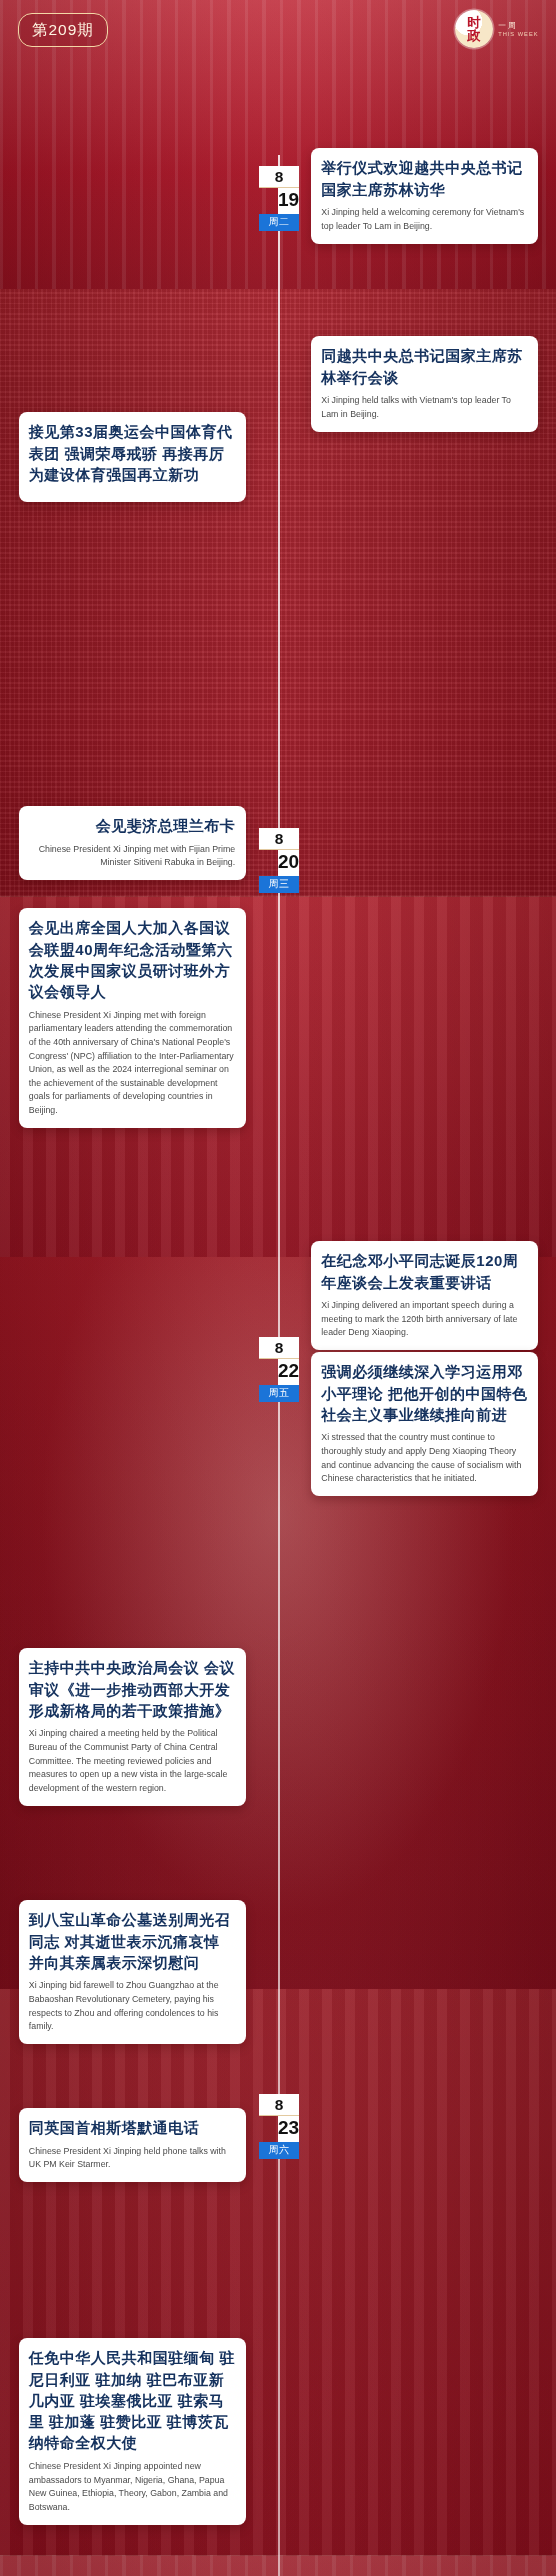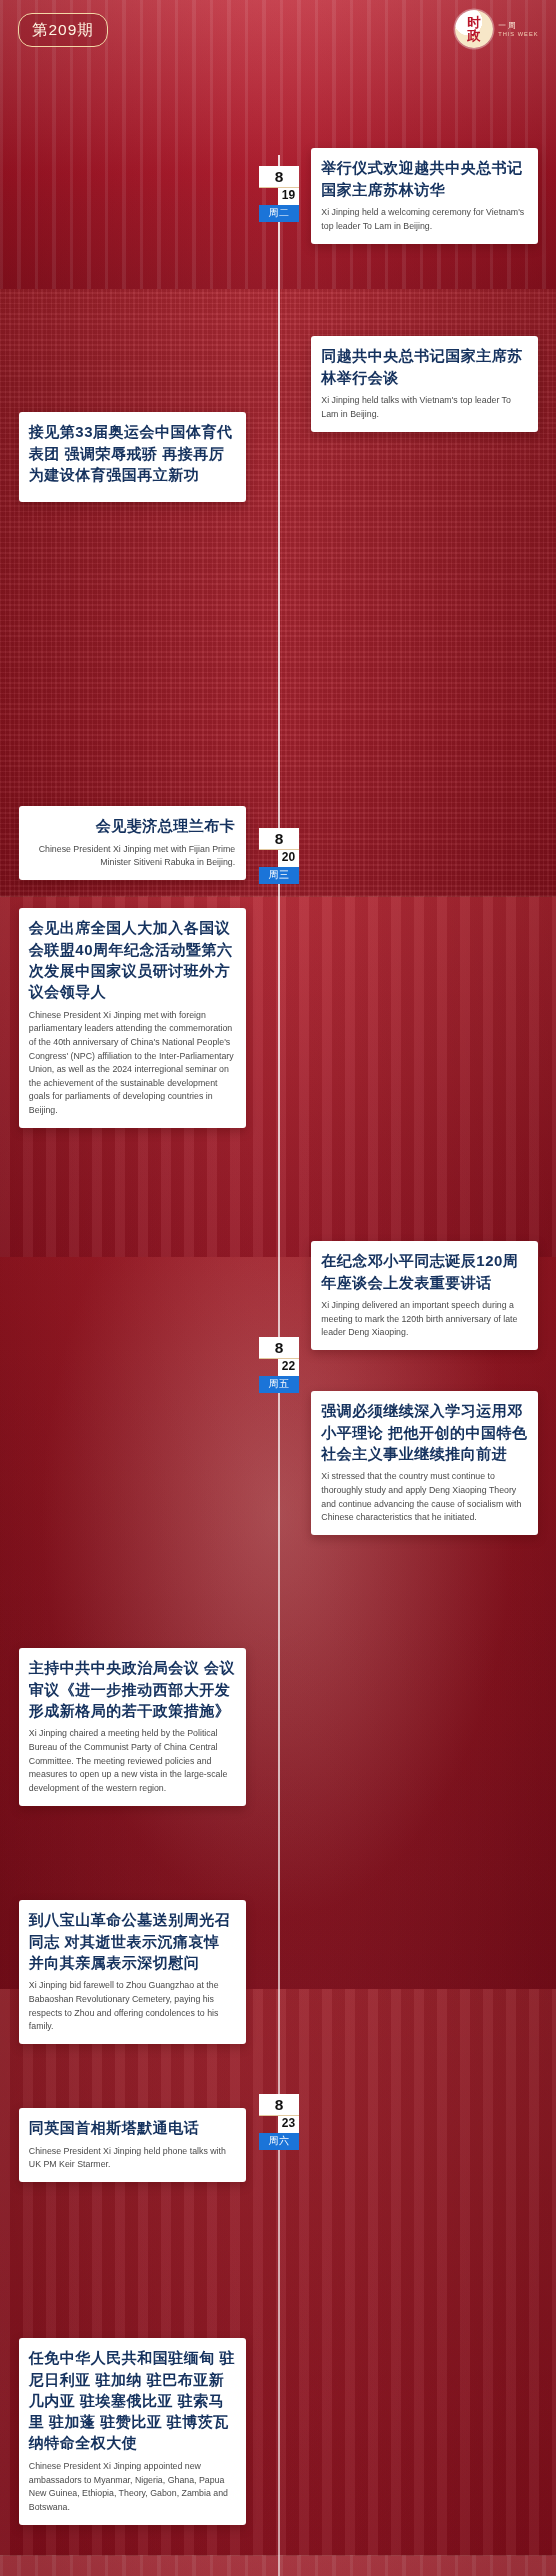--- a/index.html
+++ b/index.html
@@ -115,39 +115,39 @@
     color: #111;
     font-size: 15.5px;
     font-weight: bold;
     padding: 1px 0 0.5px;
     line-height: 1.25;
     border-bottom: 0.5px solid #e2c9a0;
   }
   .date-chip .day {
     background: #ffffff;
     color: #111;
-    font-size: 12px;
+    font-size: 19px;
     font-weight: bold;
     line-height: 1.25;
     padding: 0.5px 0 1.5px;
     margin-left: 19px;
   }
   .date-chip .weekday {
     background: #1b74d8;
     color: #fff;
     font-size: 10px;
     letter-spacing: 0.5px;
     padding: 1.5px 0 2.1px;
   }
 
   
   .card {
     position: absolute;
     background: #ffffff;
-    border-radius: 3px;
+    border-radius: 8px;
     box-shadow: 0 3.1px 9.3px rgba(60,0,5,0.28);
     padding: 9.3px 10.3px 10.3px;
   }
   .card.left  { left: 18.5px;  width: 227px; }
   .card.right { left: 311px; width: 227px; }
   .card .zh {
     color: #15325e;
     font-size: 15px;
     font-weight: bold;
     line-height: 1.42;
@@ -232,21 +232,21 @@
   <div class="card left" style="top:908px;">
     <p class="zh">会见出席全国人大加入各国议会联盟40周年纪念活动暨第六次发展中国家议员研讨班外方议会领导人</p>
     <p class="en">Chinese President Xi Jinping met with foreign parliamentary leaders attending the commemoration of the 40th anniversary of China's National People's Congress' (NPC) affiliation to the Inter-Parliamentary Union, as well as the 2024 interregional seminar on the achievement of the sustainable development goals for parliaments of developing countries in Beijing.</p>
   </div>
 
   <div class="card right" style="top:1241px;">
     <p class="zh">在纪念邓小平同志诞辰120周年座谈会上发表重要讲话</p>
     <p class="en">Xi Jinping delivered an important speech during a meeting to mark the 120th birth anniversary of late leader Deng Xiaoping.</p>
   </div>
 
-  <div class="card right" style="top:1391px;">
+  <div class="card right" style="top:1352px;">
     <p class="zh">强调必须继续深入学习运用邓小平理论 把他开创的中国特色社会主义事业继续推向前进</p>
     <p class="en">Xi stressed that the country must continue to thoroughly study and apply Deng Xiaoping Theory and continue advancing the cause of socialism with Chinese characteristics that he initiated.</p>
   </div>
 
   <div class="card left" style="top:1648px;">
     <p class="zh">主持中共中央政治局会议 会议审议《进一步推动西部大开发形成新格局的若干政策措施》</p>
     <p class="en">Xi Jinping chaired a meeting held by the Political Bureau of the Communist Party of China Central Committee. The meeting reviewed policies and measures to open up a new vista in the large-scale development of the western region.</p>
   </div>
 
   <div class="card left" style="top:1900px;">

